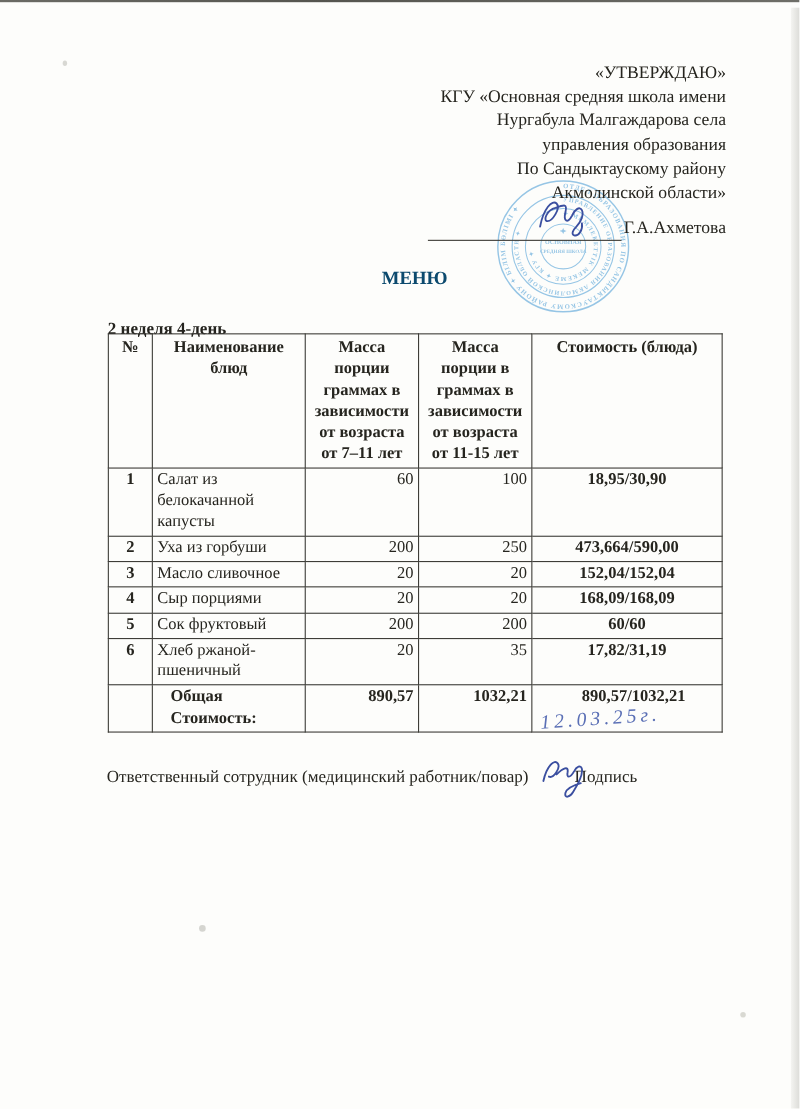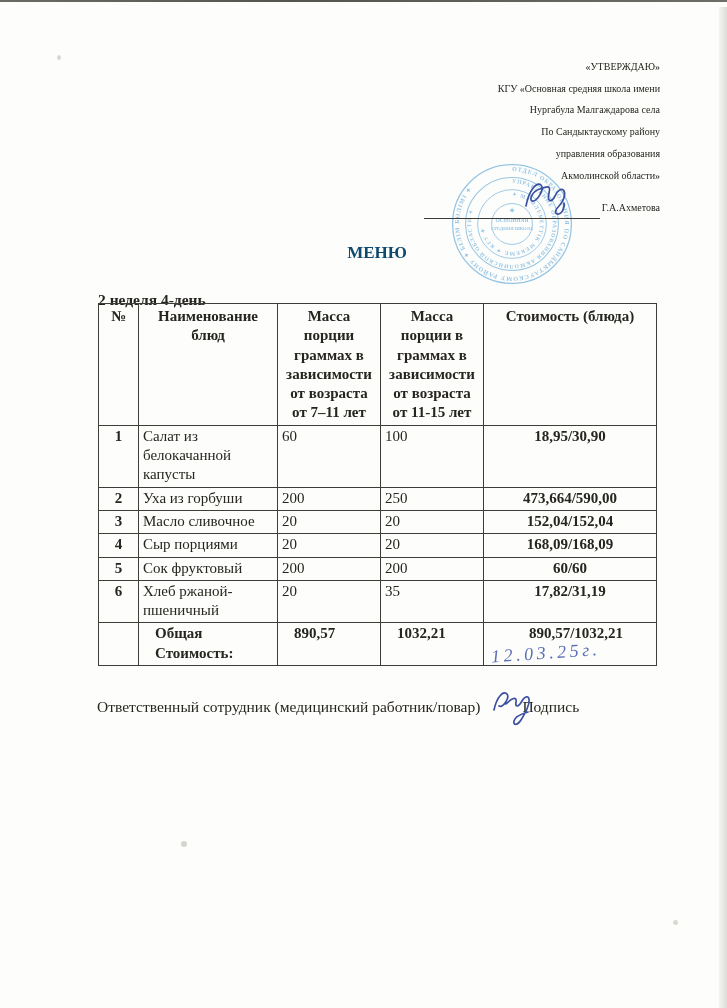--- a/index.html
+++ b/index.html
@@ -29,21 +29,21 @@
   .speck-2 { left: 181px; top: 841px; width: 6px; height: 6px; background: #c3c3bd; opacity: .7; }
   .speck-3 { left: 673px; top: 920px; width: 5px; height: 5px; background: #cfcfc8; opacity: .8; }
 
   
   .stamp { position: absolute; left: 447px; top: 159px; width: 130px; height: 130px; opacity: .62; }
   .stamp text { font-family: "Liberation Serif", serif; font-weight: bold; }
 
   
   .approval-block {
     position: absolute; top: 56px; right: 67px; width: 620px;
-    text-align: right; font-size: 10px; line-height: 21.7px;
+    text-align: right; font-size: 16px; line-height: 21.7px;
     color: #26251f;
   }
   .approval-line { white-space: nowrap; }
   .sig-line { margin-top: 11px; }
   .sig-underline {
     display: inline-block; position: relative; width: 176px; height: 17px;
     border-bottom: 1.3px solid #3c3b36; vertical-align: bottom; margin-right: 2px;
   }
   .sig-underline svg { position: absolute; left: 94px; top: -26px; }
 
@@ -66,21 +66,21 @@
   table.menu th, table.menu td {
     border: 1.5px solid #3e3d38;
     vertical-align: top;
     padding: 1px 4px 2px 4px;
     line-height: 19.3px;
     overflow: hidden;
   }
   table.menu th { font-weight: bold; text-align: center; padding-top: 3px; }
   td.c-num  { text-align: center; font-weight: bold; }
   td.c-name { text-align: left; }
-  td.c-mass { text-align: left; }
+  td.c-mass { text-align: right; }
   td.c-cost { text-align: center; font-weight: bold; }
   tr.total-row td { font-weight: bold; padding-left: 16px; }
 
   
   .hand-date { position: absolute; left: 483px; top: 630px; }
 
   
   .footer-line {
     position: absolute; left: 97px; top: 698px; width: 600px;
     font-size: 15.5px; color: #26251f; white-space: nowrap;
@@ -120,22 +120,22 @@
     </text>
     <text x="70" y="68" text-anchor="middle" font-size="6" fill="#58a4d8">ОСНОВНАЯ</text>
     <text x="70" y="76" text-anchor="middle" font-size="5" fill="#58a4d8">СРЕДНЯЯ ШКОЛА</text>
     <text x="70" y="58" text-anchor="middle" font-size="8" fill="#58a4d8">✦</text>
   </svg>
 
   <div class="approval-block">
     <div class="approval-line">«УТВЕРЖДАЮ»</div>
     <div class="approval-line">КГУ «Основная средняя школа имени</div>
     <div class="approval-line">Нургабула Малгаждарова села</div>
+    <div class="approval-line">управления образования</div>
     <div class="approval-line">По Сандыктаускому району</div>
-    <div class="approval-line">управления образования</div>
     <div class="approval-line">Акмолинской области»</div>
     <div class="approval-line sig-line">
       <span class="sig-underline">
         <svg width="64" height="44" viewBox="0 0 64 44">
           <path d="M8,30 C11,14 19,5 23,9 C27,13 19,26 14,25 C11,24 14,15 22,13 C30,10 33,9 31,17 C29,25 33,28 37,20 C39,15 44,11 46,15 C48,19 45,26 41,30 C38,33 36,37 39,38 C43,39 47,33 46,27" fill="none" stroke-width="1.7" stroke-linecap="round" stroke="#3b4fa0"></path>
         </svg>
       </span><span>Г.А.Ахметова</span>
     </div>
   </div>
 

